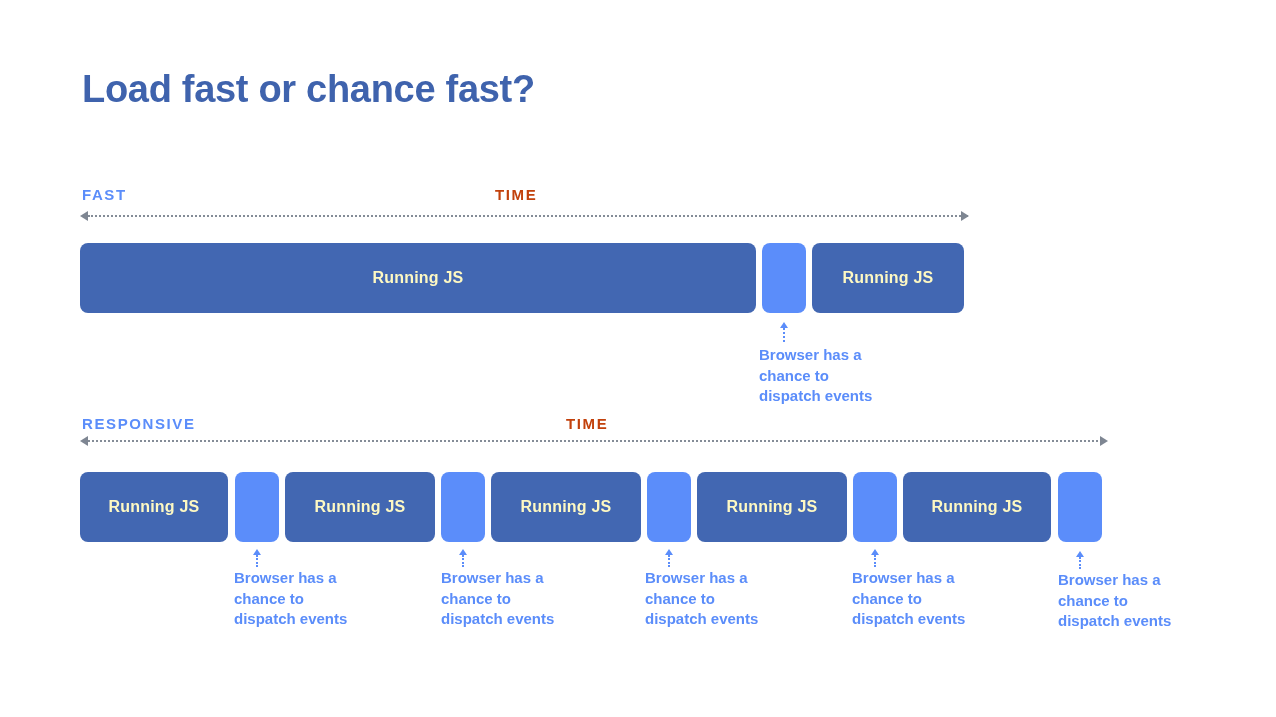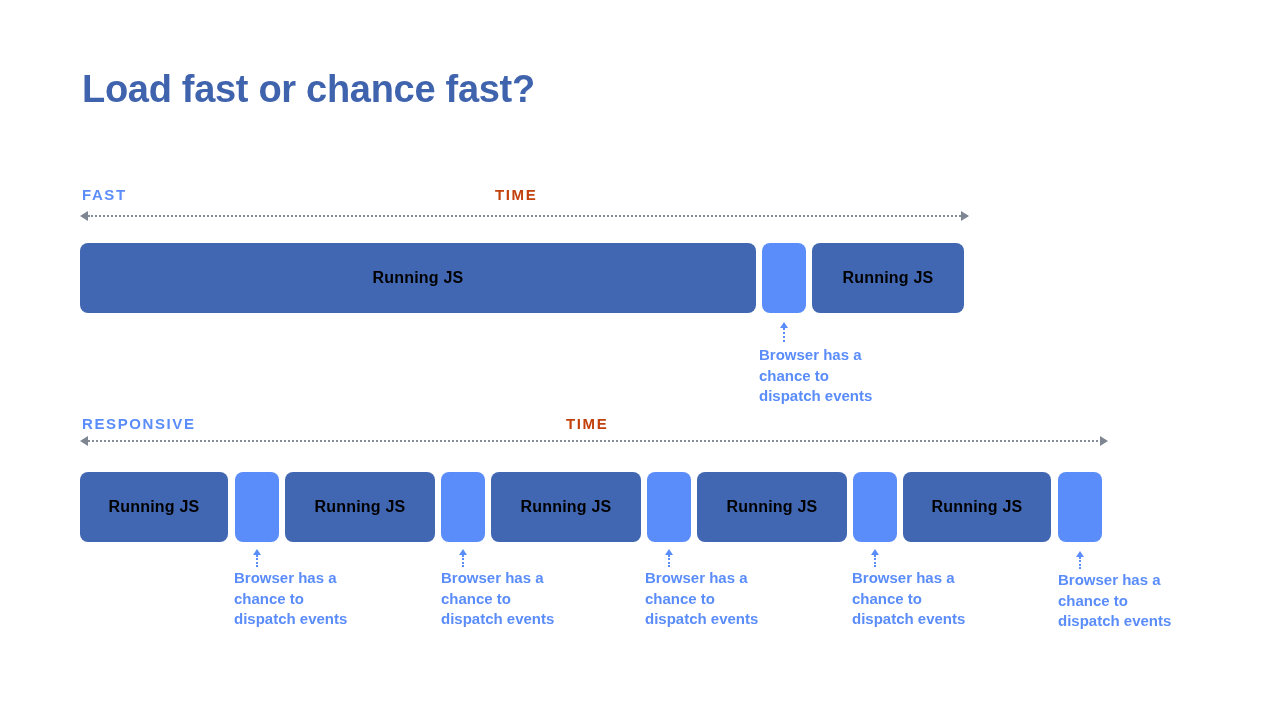--- a/index.html
+++ b/index.html
@@ -72,21 +72,21 @@
   .block {
     position: absolute;
     border-radius: 8px;
     display: flex;
     align-items: center;
     justify-content: center;
     box-sizing: border-box;
   }
   .block.busy {
     background: #4267b2;
-    color: #000000;
+    color: #fef9c3;
     font-size: 16px;
     font-weight: bold;
     letter-spacing: 0.2px;
   }
   .block.idle { background: #5b8dfa; }
 
   
   .callout { position: absolute; }
   .callout .stem {
     position: absolute;

